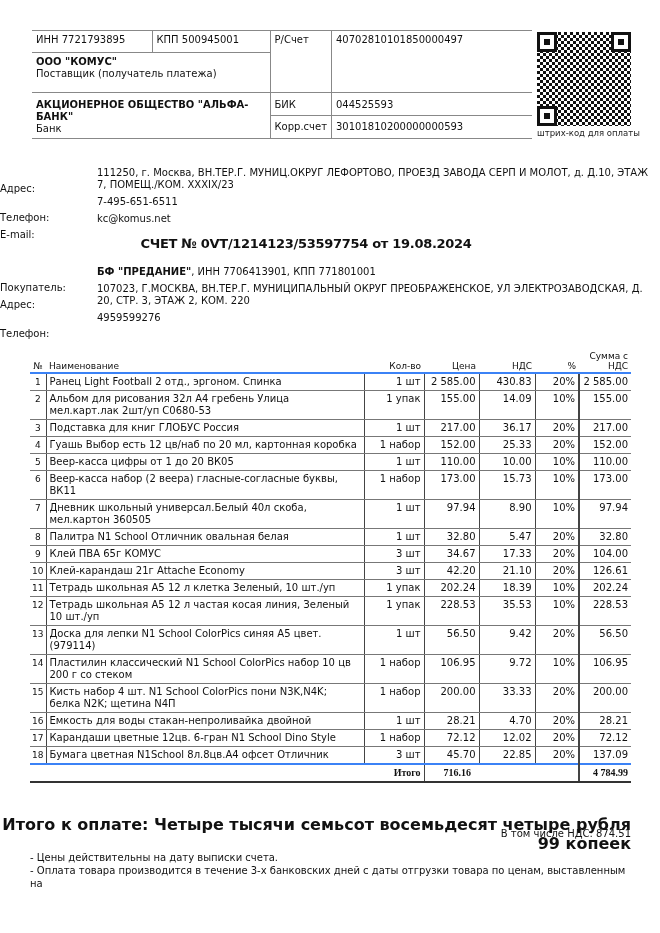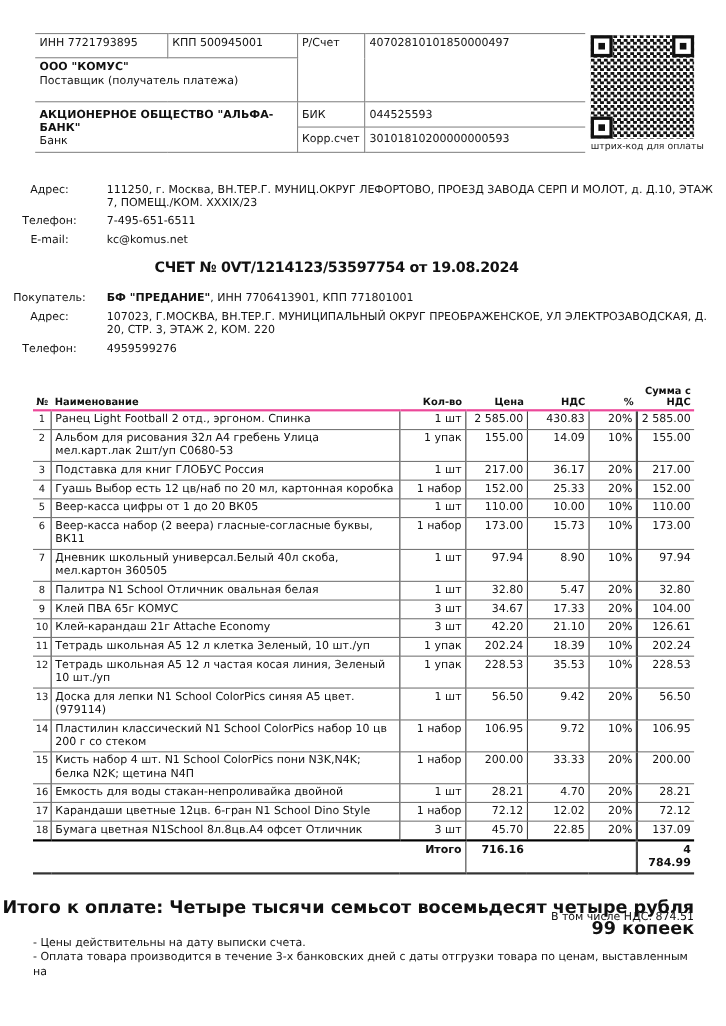--- a/index.html
+++ b/index.html
@@ -19,32 +19,32 @@
   .qr {
     position: absolute; left: 537px; top: 32px; width: 94px; height: 94px;
     background:
       repeating-linear-gradient(0deg, transparent 0 3px, rgba(0,0,0,.0) 3px 6px),
       repeating-conic-gradient(#111 0 25%, #fff 0 50%) 0 0 / 6px 6px;
   }
   .qr .finder { position: absolute; width: 20px; height: 20px; background: #fff; border: 3px solid #111; }
   .qr .finder::after { content: ""; position: absolute; left: 4px; top: 4px; width: 6px; height: 6px; background: #111; }
   .qr-label { position: absolute; left: 537px; top: 128px; font-size: 8.5px; color: #222; }
   .info { position: absolute; font-size: 10px; line-height: 13px; }
-  .info .lbl { position: absolute; text-align: center; width: 90px; }
+  .info .lbl { position: absolute; text-align: left; width: 90px; margin-top: 16px; }
   .info .val { position: absolute; left: 97px; }
   .title { position: absolute; left: 0; width: 612px; top: 236px; text-align: center; font-weight: bold; font-size: 13px; letter-spacing: -0.3px; }
   .items { position: absolute; left: 30px; top: 350px; width: 601px; border-collapse: collapse; }
-  .items th { font-weight: bold; font-size: 9px; text-align: right; vertical-align: bottom; padding: 1px 3px; border-bottom: 2px solid #ec4899; line-height: 10px; }
+  .items th { font-weight: normal; font-size: 9px; text-align: right; vertical-align: bottom; padding: 1px 3px; border-bottom: 2px solid #3b82f6; line-height: 10px; }
   .items th.l { text-align: left; }
   .items td { font-size: 10px; line-height: 12px; padding: 2px 3px; vertical-align: top; border: 1px solid #444; border-top: 1px solid #777; border-bottom: 1px solid #777; text-align: right; }
   .items td.n { border-left: none; text-align: center; font-size: 9px; width: 14px; padding: 2px 1px; }
   .items td.name { text-align: left; }
   .items td.last { border-right: none; }
   .items td.pct { border-right: 2px solid #444; }
-  .items tr.total td { font-weight: bold; border-top: 2px solid #000000; border-bottom: 2px solid #333; }
+  .items tr.total td { font-weight: bold; border-top: 2px solid #3b82f6; border-bottom: 2px solid #333; font-family: Liberation Serif, serif; }
   .items tr.total td.blank { border-left: none; border-right: none; }
   .topay { position: absolute; right: 29px; top: 815px; font-weight: bold; font-size: 16px; text-align: right; }
   .vat { position: absolute; right: 29px; top: 828px; font-size: 10px; text-align: right; }
   .notes { position: absolute; left: 30px; top: 851px; font-size: 10px; line-height: 13px; width: 610px; }
 </style>
 </head>
 <body>
 
 <table class="bank">
   <tbody>

